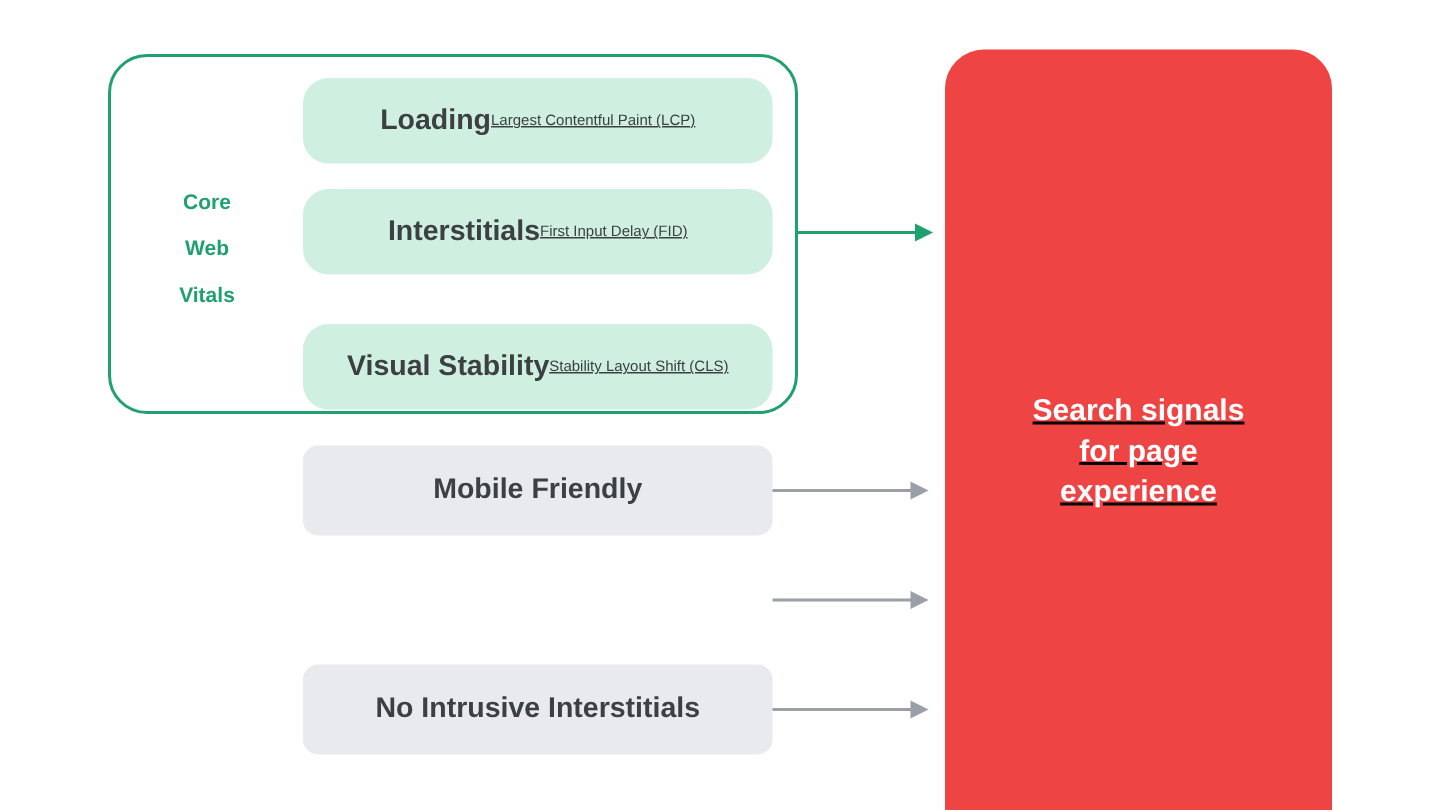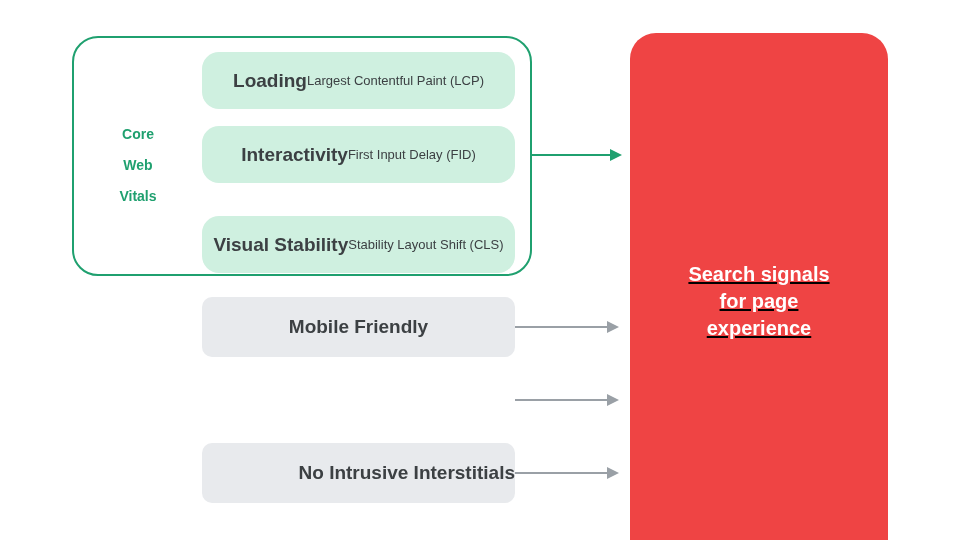--- a/index.html
+++ b/index.html
@@ -42,23 +42,24 @@
     justify-content: center;
   }
   .vital-box .title {
     color: #3C4043;
     font-size: 19px;
     font-weight: 600;
     line-height: 23px;
   }
   .vital-box .subtitle {
     color: #3C4043;
-    font-size: 13px;
+    font-size: 10px;
     font-weight: 400;
     line-height: 17px;
+    text-decoration: underline;
   }
   .vital-1 { top: 52px; }
   .vital-2 { top: 126px; }
   .vital-3 { top: 200px; margin-top: 16px; }
 
   
   .signal-box {
     position: absolute;
     left: 202px;
     width: 313px; height: 60px;
@@ -66,21 +67,21 @@
     border-radius: 10px;
     display: flex;
     align-items: center;
     justify-content: center;
     color: #3C4043;
     font-size: 19px;
     font-weight: 600;
   }
   .signal-1 { top: 297px; }
   .signal-2 { top: 370px; }
-  .signal-3 { top: 443px; justify-content: flex-end; }
+  .signal-3 { top: 443px; }
 
   
   .result-box {
     position: absolute;
     left: 630px; top: 33px;
     width: 258px; height: 536px;
     background: #ef4444;
     border-radius: 26px;
     display: flex;
     align-items: center;
@@ -128,21 +129,21 @@
     <div>Web</div>
     <div>Vitals</div>
   </div>
 
   <div class="vital-box vital-1">
     <div class="title">Loading</div>
     <div class="subtitle">Largest Contentful Paint (LCP)</div>
   </div>
 
   <div class="vital-box vital-2">
-    <div class="title">Interactivity</div>
+    <div class="title">Interstitials</div>
     <div class="subtitle">First Input Delay (FID)</div>
   </div>
 
   <div class="vital-box vital-3">
     <div class="title">Visual Stability</div>
     <div class="subtitle">Stability Layout Shift (CLS)</div>
   </div>
 
   <div class="signal-box signal-1">
     <span>Mobile Friendly</span>

